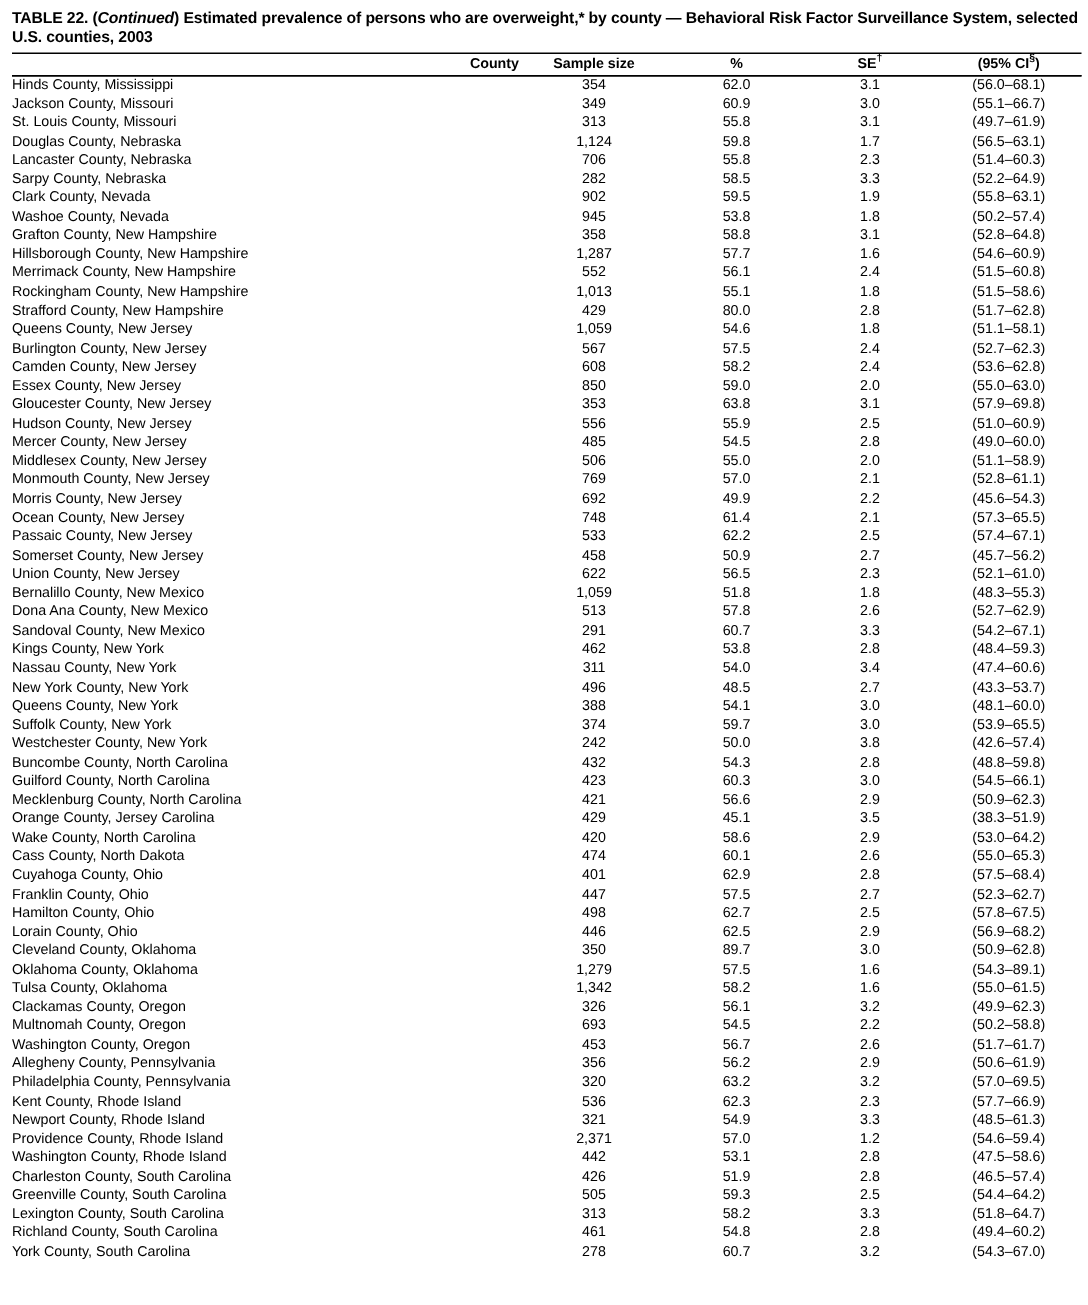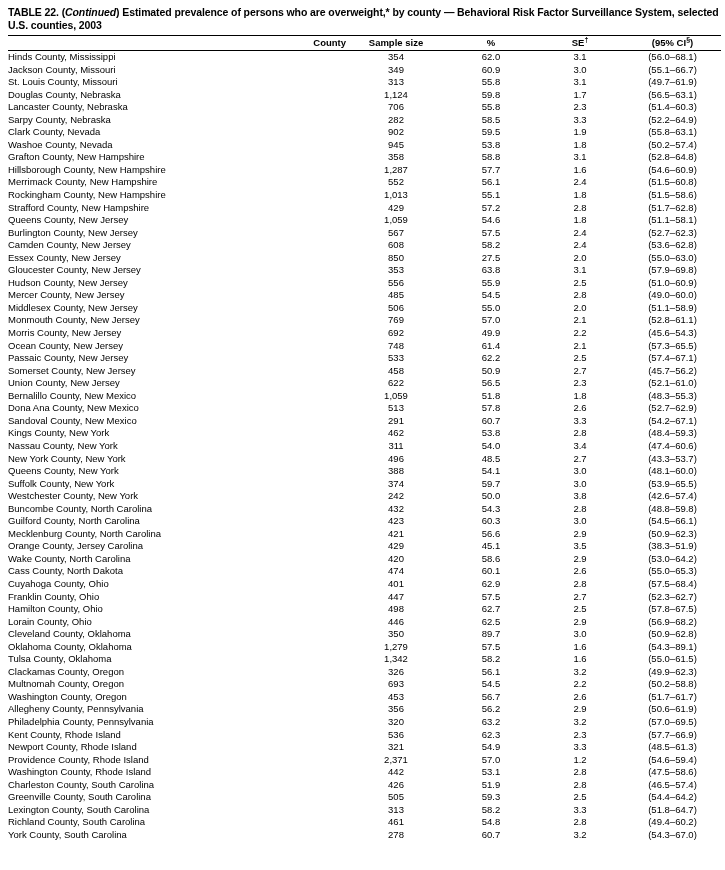--- a/index.html
+++ b/index.html
@@ -179,21 +179,21 @@
         <tr>
           <td class="c-county">Rockingham County, New Hampshire</td>
           <td class="c-n">1,013</td>
           <td class="c-pct">55.1</td>
           <td class="c-se">1.8</td>
           <td class="c-ci">(51.5–58.6)</td>
         </tr>
         <tr>
           <td class="c-county">Strafford County, New Hampshire</td>
           <td class="c-n">429</td>
-          <td class="c-pct">57.2</td>
+          <td class="c-pct">80.0</td>
           <td class="c-se">2.8</td>
           <td class="c-ci">(51.7–62.8)</td>
         </tr>
         <tr>
           <td class="c-county">Queens County, New Jersey</td>
           <td class="c-n">1,059</td>
           <td class="c-pct">54.6</td>
           <td class="c-se">1.8</td>
           <td class="c-ci">(51.1–58.1)</td>
         </tr>
@@ -207,21 +207,21 @@
         <tr>
           <td class="c-county">Camden County, New Jersey</td>
           <td class="c-n">608</td>
           <td class="c-pct">58.2</td>
           <td class="c-se">2.4</td>
           <td class="c-ci">(53.6–62.8)</td>
         </tr>
         <tr>
           <td class="c-county">Essex County, New Jersey</td>
           <td class="c-n">850</td>
-          <td class="c-pct">27.5</td>
+          <td class="c-pct">59.0</td>
           <td class="c-se">2.0</td>
           <td class="c-ci">(55.0–63.0)</td>
         </tr>
         <tr>
           <td class="c-county">Gloucester County, New Jersey</td>
           <td class="c-n">353</td>
           <td class="c-pct">63.8</td>
           <td class="c-se">3.1</td>
           <td class="c-ci">(57.9–69.8)</td>
         </tr>

